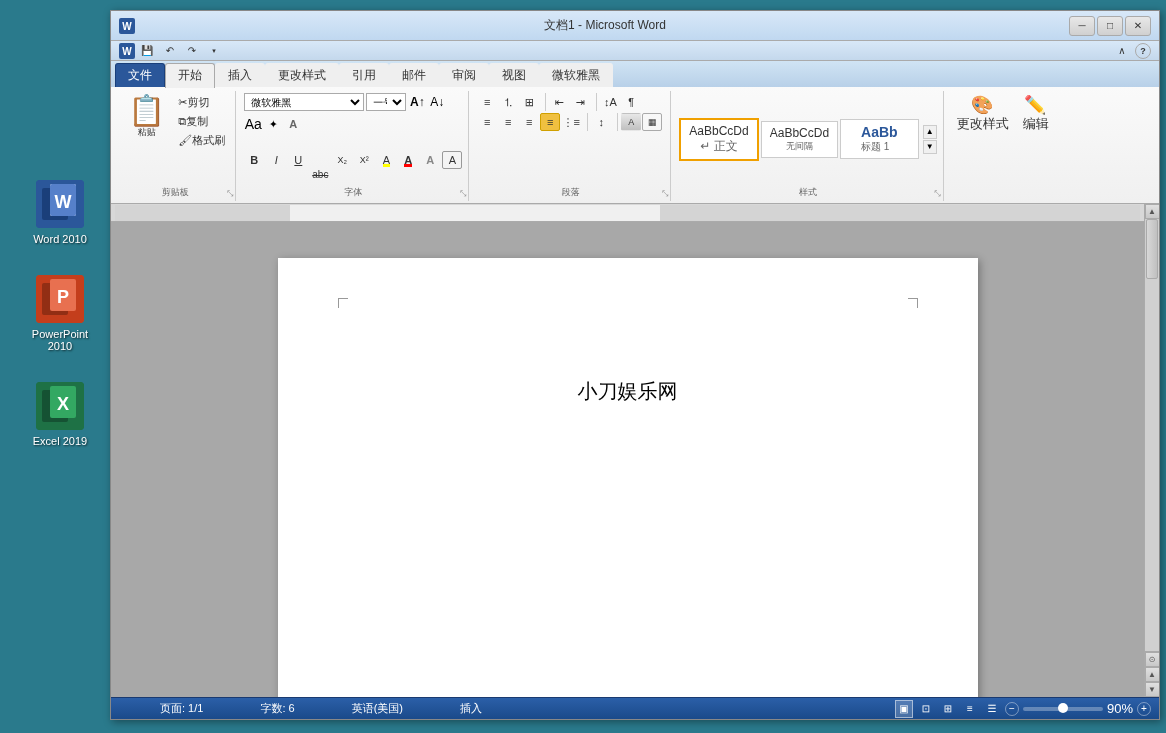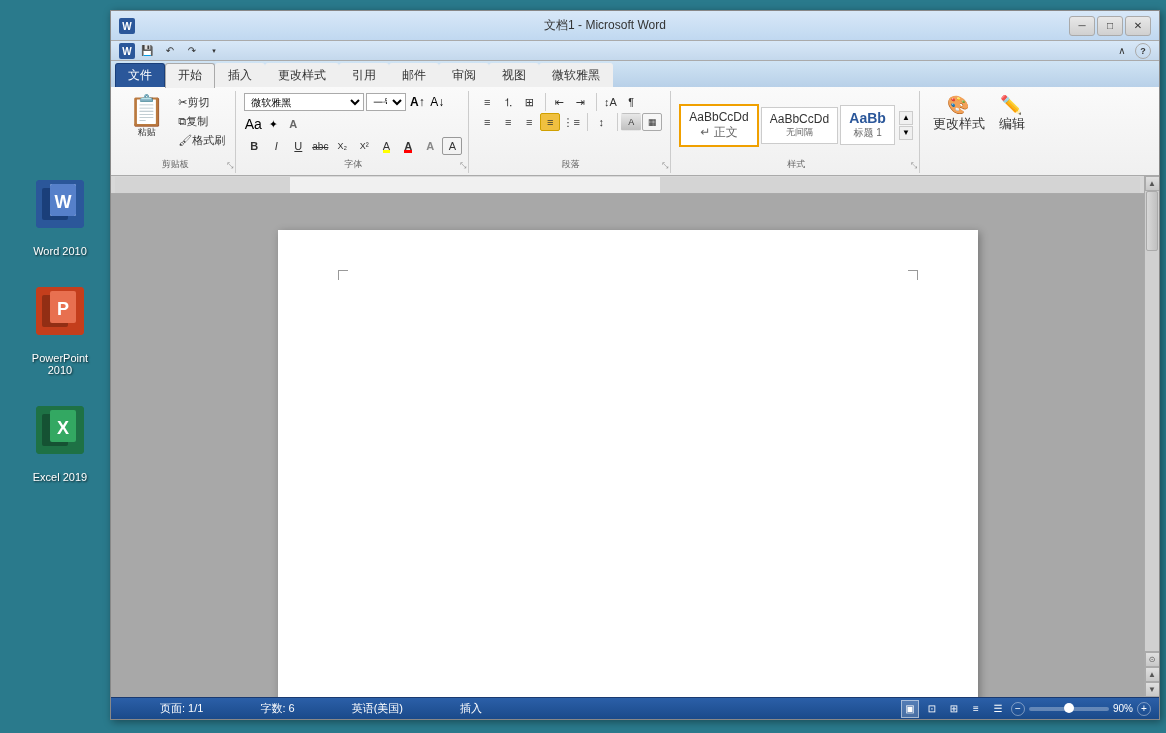--- a/index.html
+++ b/index.html
@@ -35,21 +35,20 @@
     }
     .desktop-icon .icon-img {
       width: 48px;
       height: 48px;
     }
     .desktop-icon .icon-label {
       color: white;
       font-size: 11px;
       text-align: center;
       text-shadow: 1px 1px 2px rgba(0,0,0,0.7);
-      margin-top: 12px;
     }
 
     
     .word-icon { background: #2b579a; border-radius: 4px; display: flex; align-items: center; justify-content: center; }
     .ppt-icon { background: #d04423; border-radius: 4px; display: flex; align-items: center; justify-content: center; }
     .excel-icon { background: #1e7145; border-radius: 4px; display: flex; align-items: center; justify-content: center; }
 
     
     .window {
       position: absolute;
@@ -576,21 +575,21 @@
             <button class="font-btn" style="font-size:11px;font-weight:bold;color:#666;">A</button>
           </div>
           <div class="font-row">
             <button class="fmt-btn bold">
                 <b>B</b>
               </button>
             <button class="fmt-btn italic">
                 <i>I</i>
               </button>
             <button class="fmt-btn" style="text-decoration:underline;">U</button>
-            <button class="fmt-btn" style="text-decoration:line-through;font-size:10px;">abc</button>
+            <button class="fmt-btn" style="text-decoration:line-through;font-size:10px;margin-top:28px;">abc</button>
             <button class="fmt-btn" style="font-size:9px;">X₂</button>
             <button class="fmt-btn" style="font-size:9px;">X²</button>
             <button class="fmt-btn">
               <span style="position:relative;display:inline-block;font-size:11px;">A<span style="position:absolute;bottom:-1px;left:0;right:0;height:3px;background:yellow;"></span></span>
             </button>
             <button class="fmt-btn">
               <span style="position:relative;display:inline-block;font-size:11px;font-weight:bold;">A<span style="position:absolute;bottom:-1px;left:0;right:0;height:3px;background:red;"></span></span>
             </button>
             <button class="fmt-btn" style="font-size:11px;font-weight:bold;color:#888;">A</button>
             <button class="fmt-btn" style="border:1px solid #999;font-size:11px;">A</button>
@@ -634,21 +633,21 @@
         <div class="ribbon-group-content" style="align-items:center;">
           <div class="style-gallery">
             <div style="border:2px solid #f0a000;padding:4px 8px;background:white;cursor:pointer;min-width:65px;text-align:center;">
               <div style="font-size:12px;color:#333;">AaBbCcDd</div>
               <div style="font-size:12px;color:#666;">↵ 正文</div>
             </div>
             <div style="border:1px solid #ccc;padding:4px 8px;background:white;cursor:pointer;min-width:65px;text-align:center;">
               <div style="font-size:12px;color:#333;">AaBbCcDd</div>
               <div style="font-size:9px;color:#666;">无间隔</div>
             </div>
-            <div style="border:1px solid #ccc;padding:4px 1px;background:white;cursor:pointer;min-width:55px;text-align:center;">
+            <div style="border:1px solid #ccc;padding:4px 20px;background:white;cursor:pointer;min-width:55px;text-align:left;">
               <div style="font-size:14px;color:#2b579a;font-weight:bold;">AaBb</div>
               <div style="font-size:10px;color:#666;">标题 1</div>
             </div>
           </div>
           <div style="display:flex;flex-direction:column;gap:1px;margin-left:2px;">
             <button style="width:14px;height:14px;border:1px solid #ccc;background:#f0f0f0;cursor:pointer;font-size:8px;">▲</button>
             <button style="width:14px;height:14px;border:1px solid #ccc;background:#f0f0f0;cursor:pointer;font-size:8px;">▼</button>
           </div>
         </div>
         <span class="ribbon-group-label">样式</span>
@@ -679,20 +678,23 @@
         <svg width="100%" height="16">
           <rect width="100%" height="16" fill="#d4d4d4"></rect>
           <rect x="175" width="370" height="16" fill="#f0f0f0"></rect>
         </svg>
       </div>
 
       <div style="flex:1;overflow-y:auto;background:#a8a8a8;padding:16px 0;">
         <div class="doc-page">
           <div class="page-corner corner-tl"></div>
           <div class="page-corner corner-tr"></div>
+          <div class="doc-content">
+            <span>小刀娱乐网</span>
+          </div>
         </div>
       </div>
     </div>
 
     <div class="scrollbar-v">
       <button class="scroll-btn">▲</button>
       <div class="scroll-track">
         <div class="scroll-thumb"></div>
       </div>
       <div class="scroll-options">
@@ -712,19 +714,19 @@
       <button class="view-btn active" title="页面视图">▣</button>
       <button class="view-btn" title="全屏阅读">⊡</button>
       <button class="view-btn" title="Web版式视图">⊞</button>
       <button class="view-btn" title="大纲视图">≡</button>
       <button class="view-btn" title="草稿视图">☰</button>
       <div class="zoom-slider">
         <button style="width:14px;height:14px;background:none;border:1px solid rgba(255,255,255,0.4);color:white;cursor:pointer;font-size:10px;display:flex;align-items:center;justify-content:center;border-radius:50%;">−</button>
         <div class="zoom-track">
           <div class="zoom-thumb"></div>
         </div>
-        <span style="color:white;font-size:10px;">90%</span>
+        <span style="color:white;font-size:13px;">90%</span>
         <button style="width:14px;height:14px;background:none;border:1px solid rgba(255,255,255,0.4);color:white;cursor:pointer;font-size:10px;display:flex;align-items:center;justify-content:center;border-radius:50%;">+</button>
       </div>
     </div>
   </div>
 
 </div>
 
 </body></html>

